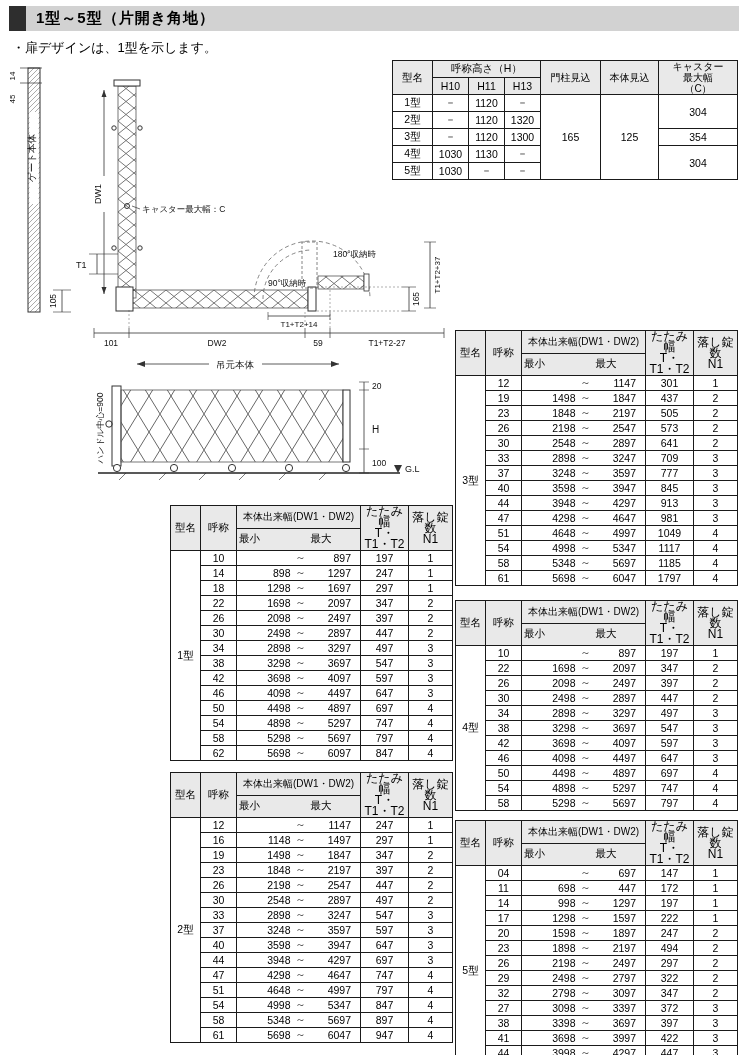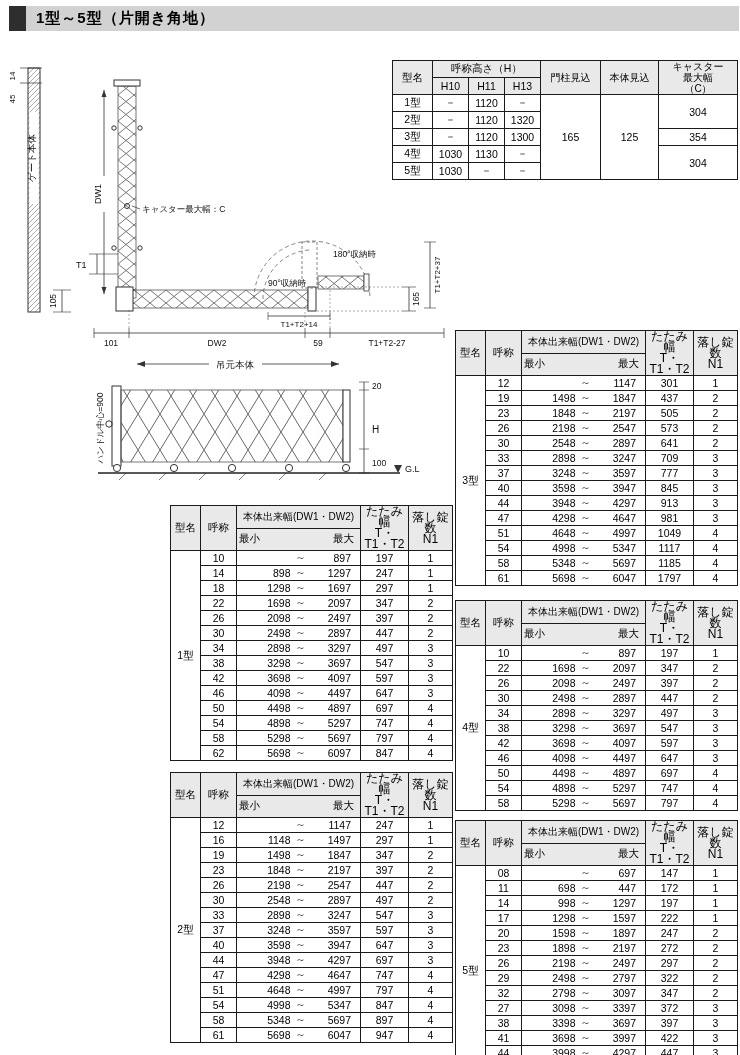--- a/index.html
+++ b/index.html
@@ -31,37 +31,38 @@
   .spec-table td { height:17px; }
   .spec-table .f10 { font-size:10px; line-height:11px;margin-top:48px; }
 
   .size-table { width:282px; }
   .size-table th { height:16px; }
   .size-table td { height:15px; }
   .size-table .h-width { font-size:10px; }
   .size-table .h-2line { font-size:12px; line-height:11px; }
   .size-table .h-min { text-align:left; border-right:none; }
   .size-table .h-tilde { border-left:none; border-right:none; }
-  .size-table .h-max { text-align:right; border-left:none; padding-right:6px; }
+  .size-table .h-max { text-align:left; border-left:none; padding-right:6px; }
   .size-table .c-min { text-align:right; border-right:none; }
   .size-table .c-tilde { border-left:none; border-right:none; padding:0; }
   .size-table .c-max { text-align:right; border-left:none; padding-right:9px; }
 
   svg { position:absolute; overflow:visible; }
   svg text { font-family:inherit; fill:#111; }
 </style>
 </head>
 <body>
 
 <div class="page">
 
   <div class="title-bar">
     <span class="title-accent"></span>
     <span class="title-text">1型～5型（片開き角地）</span>
   </div>
+  <div class="note">・扉デザインは、1型を示します。</div>
 
   <svg style="left:6px;top:56px" width="444" height="322" viewBox="0 0 444 322">
     <defs>
       <pattern id="lat" width="16" height="13" patternUnits="userSpaceOnUse">
         <path d="M0 0L16 13M16 0L0 13" stroke="#555" stroke-width="0.8" fill="none"></path>
       </pattern>
       <pattern id="hat" width="5" height="5" patternUnits="userSpaceOnUse">
         <path d="M0 5L5 0" stroke="#888" stroke-width="0.7"></path>
       </pattern>
     </defs>
@@ -565,21 +566,21 @@
       </tr>
       <tr>
         <th class="h-min">最小</th>
         <th class="h-tilde"></th>
         <th class="h-max">最大</th>
       </tr>
     </thead>
     <tbody>
         <tr>
           <td rowspan="14" class="model-cell">5型</td>
-          <td class="c-sho">08</td>
+          <td class="c-sho">04</td>
           <td class="c-min"></td>
           <td class="c-tilde">～</td>
           <td class="c-max">697</td>
           <td class="c-tatami">147</td>
           <td class="c-n1">1</td>
         </tr>
         <tr>
           <td class="c-sho">11</td>
           <td class="c-min">698</td>
           <td class="c-tilde">～</td>
@@ -609,21 +610,21 @@
           <td class="c-tilde">～</td>
           <td class="c-max">1897</td>
           <td class="c-tatami">247</td>
           <td class="c-n1">2</td>
         </tr>
         <tr>
           <td class="c-sho">23</td>
           <td class="c-min">1898</td>
           <td class="c-tilde">～</td>
           <td class="c-max">2197</td>
-          <td class="c-tatami">272</td>
+          <td class="c-tatami">494</td>
           <td class="c-n1">2</td>
         </tr>
         <tr>
           <td class="c-sho">26</td>
           <td class="c-min">2198</td>
           <td class="c-tilde">～</td>
           <td class="c-max">2497</td>
           <td class="c-tatami">297</td>
           <td class="c-n1">2</td>
         </tr>

